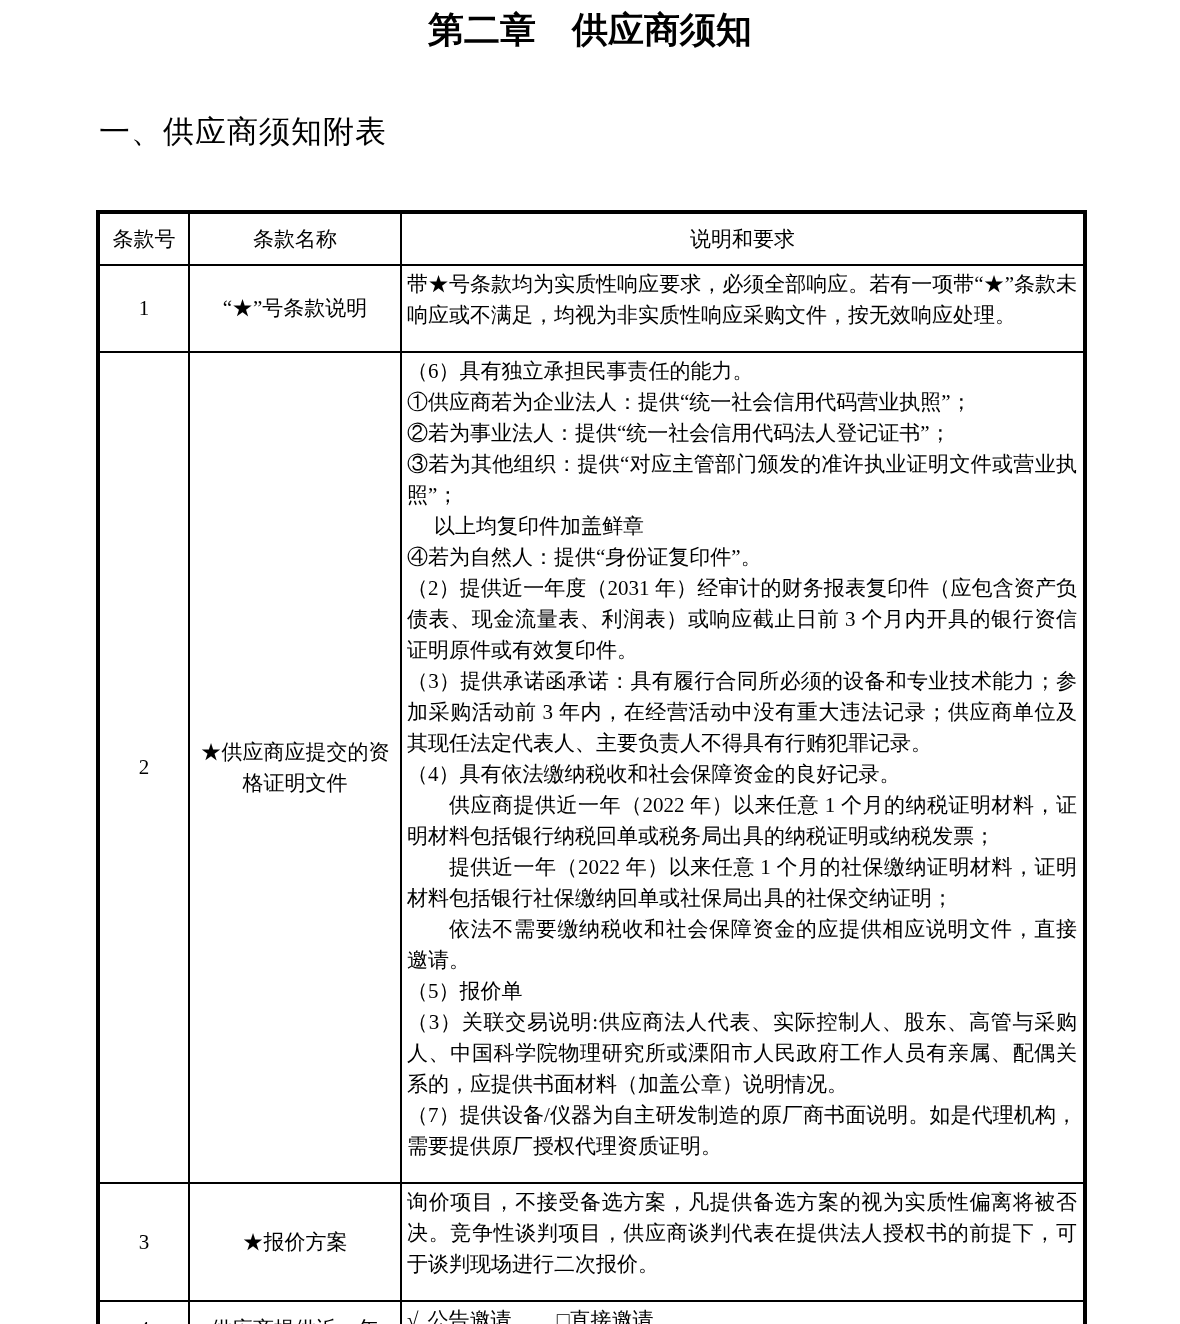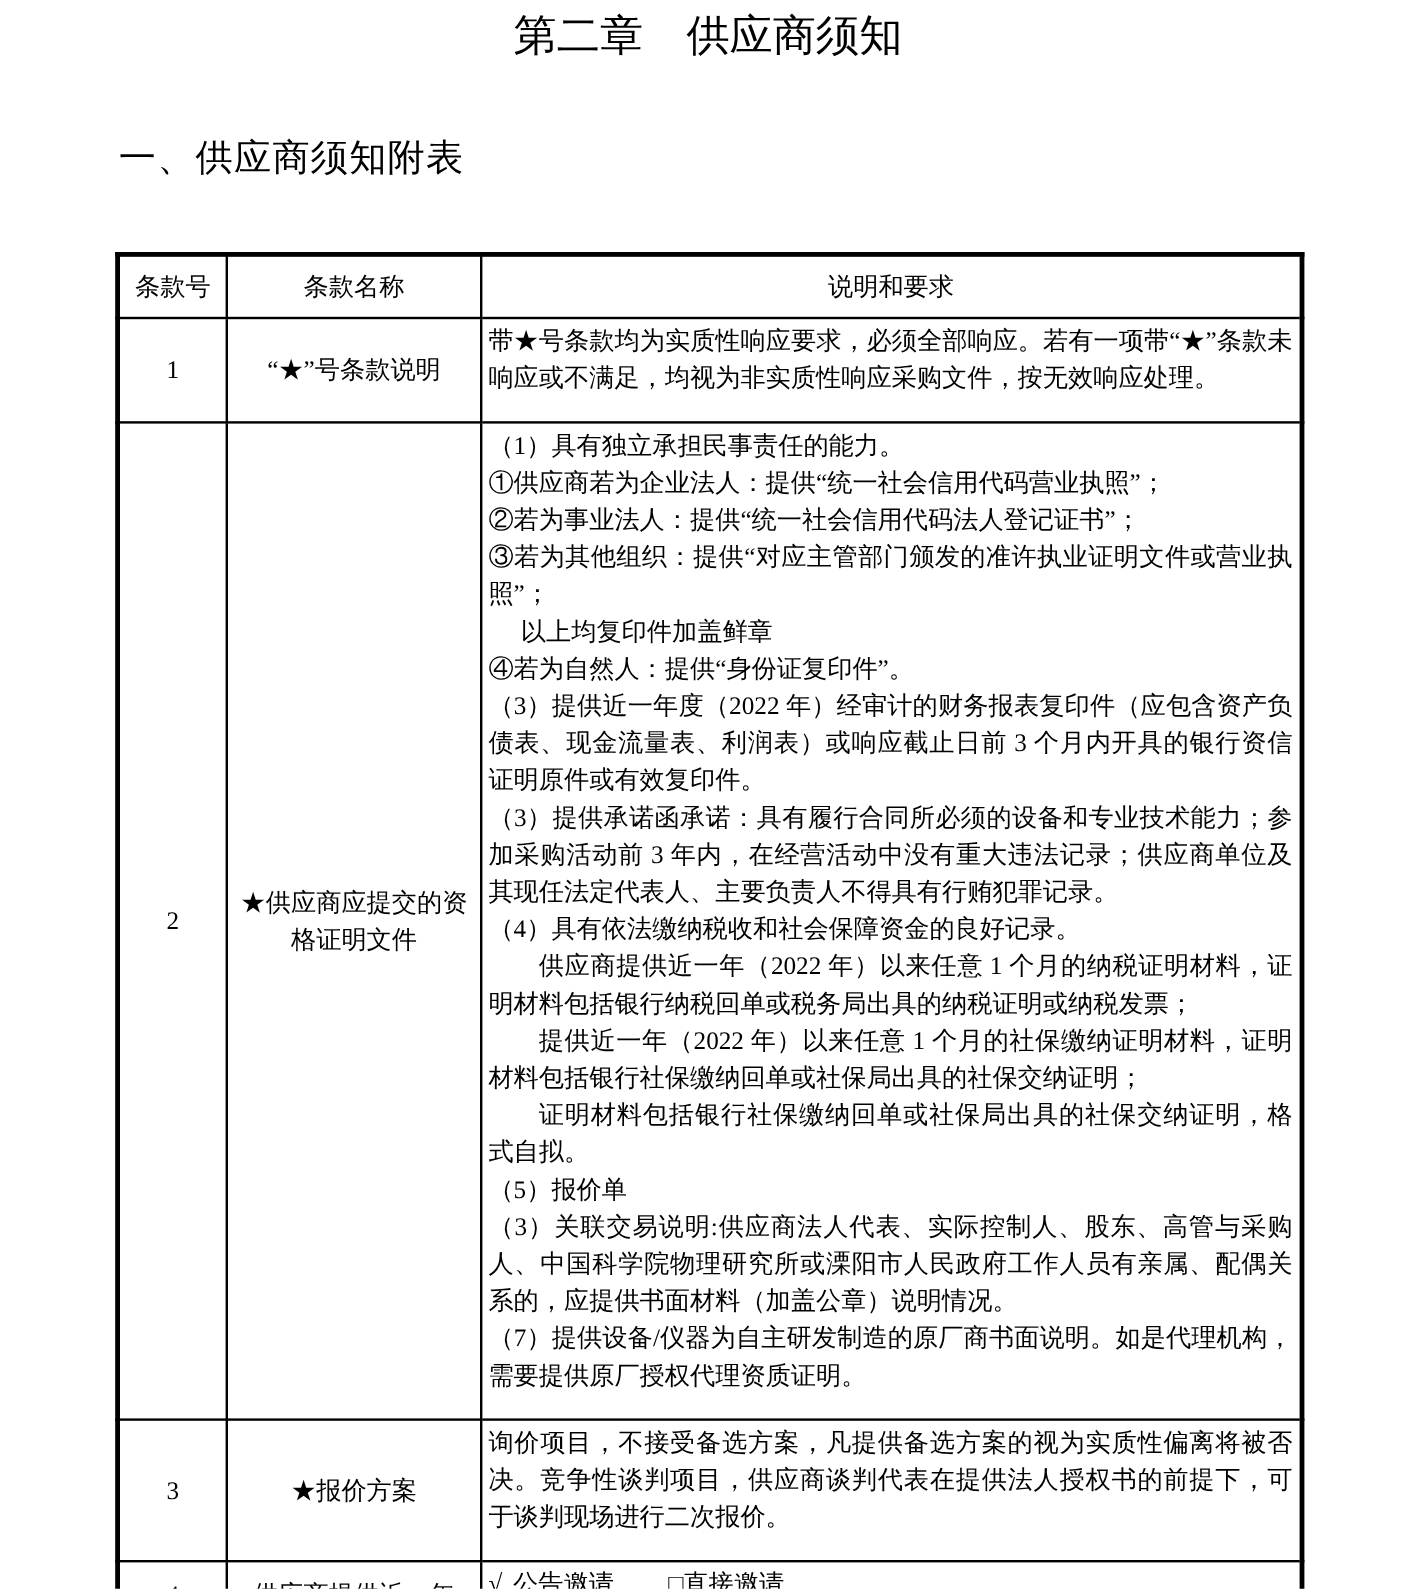--- a/index.html
+++ b/index.html
@@ -4,21 +4,21 @@
 <style>
   html, body { margin: 0; padding: 0; }
   body {
     width: 1180px; height: 1324px;
     background: #ffffff; color: #000000;
     position: relative; overflow: hidden;
     font-family: "Liberation Serif", "DejaVu Serif", serif;
   }
   .doc-title {
     position: absolute; top: 6px; left: 0; width: 100%;
-    text-align: center; font-size: 36px; font-weight: normal;
+    text-align: center; font-size: 36px; font-weight: bold;
     font-family: "Liberation Sans", "DejaVu Sans", sans-serif;
   }
   .section-heading {
     position: absolute; top: 111px; left: 99px;
     font-size: 31px; font-weight: 400; letter-spacing: 1px;
     font-family: "Liberation Sans", "DejaVu Sans", sans-serif;
   }
   table.notice-table {
     position: absolute; top: 210px; left: 96px;
     width: 987px; border-collapse: collapse; table-layout: fixed;
@@ -82,32 +82,32 @@
         <td class="c-name">“★”号条款说明</td>
         <td class="c-desc">
           <p>带★号条款均为实质性响应要求，必须全部响应。若有一项带“★”条款未响应或不满足，均视为非实质性响应采购文件，按无效响应处理。</p>
         </td>
       </tr>
 
       <tr class="r2">
         <td class="c-no">2</td>
         <td class="c-name">★供应商应提交的资格证明文件</td>
         <td class="c-desc">
-          <p>（1）具有独立承担民事责任的能力。</p>
+          <p>（6）具有独立承担民事责任的能力。</p>
           <p>①供应商若为企业法人：提供“统一社会信用代码营业执照”；</p>
           <p>②若为事业法人：提供“统一社会信用代码法人登记证书”；</p>
           <p>③若为其他组织：提供“对应主管部门颁发的准许执业证明文件或营业执照”；</p>
           <p class="ind-1">以上均复印件加盖鲜章</p>
           <p>④若为自然人：提供“身份证复印件”。</p>
-          <p>（3）提供近一年度（2022 年）经审计的财务报表复印件（应包含资产负债表、现金流量表、利润表）或响应截止日前 3 个月内开具的银行资信证明原件或有效复印件。</p>
+          <p>（2）提供近一年度（2031 年）经审计的财务报表复印件（应包含资产负债表、现金流量表、利润表）或响应截止日前 3 个月内开具的银行资信证明原件或有效复印件。</p>
           <p>（3）提供承诺函承诺：具有履行合同所必须的设备和专业技术能力；参加采购活动前 3 年内，在经营活动中没有重大违法记录；供应商单位及其现任法定代表人、主要负责人不得具有行贿犯罪记录。</p>
           <p>（4）具有依法缴纳税收和社会保障资金的良好记录。</p>
           <p class="ind-2">供应商提供近一年（2022 年）以来任意 1 个月的纳税证明材料，证明材料包括银行纳税回单或税务局出具的纳税证明或纳税发票；</p>
           <p class="ind-2">提供近一年（2022 年）以来任意 1 个月的社保缴纳证明材料，证明材料包括银行社保缴纳回单或社保局出具的社保交纳证明；</p>
-          <p class="ind-2">证明材料包括银行社保缴纳回单或社保局出具的社保交纳证明，格式自拟。</p>
+          <p class="ind-2">依法不需要缴纳税收和社会保障资金的应提供相应说明文件，直接邀请。</p>
           <p>（5）报价单</p>
           <p>（3）关联交易说明:供应商法人代表、实际控制人、股东、高管与采购人、中国科学院物理研究所或溧阳市人民政府工作人员有亲属、配偶关系的，应提供书面材料（加盖公章）说明情况。</p>
           <p>（7）提供设备/仪器为自主研发制造的原厂商书面说明。如是代理机构，需要提供原厂授权代理资质证明。</p>
         </td>
       </tr>
 
       <tr class="r3">
         <td class="c-no">3</td>
         <td class="c-name">★报价方案</td>
         <td class="c-desc">

